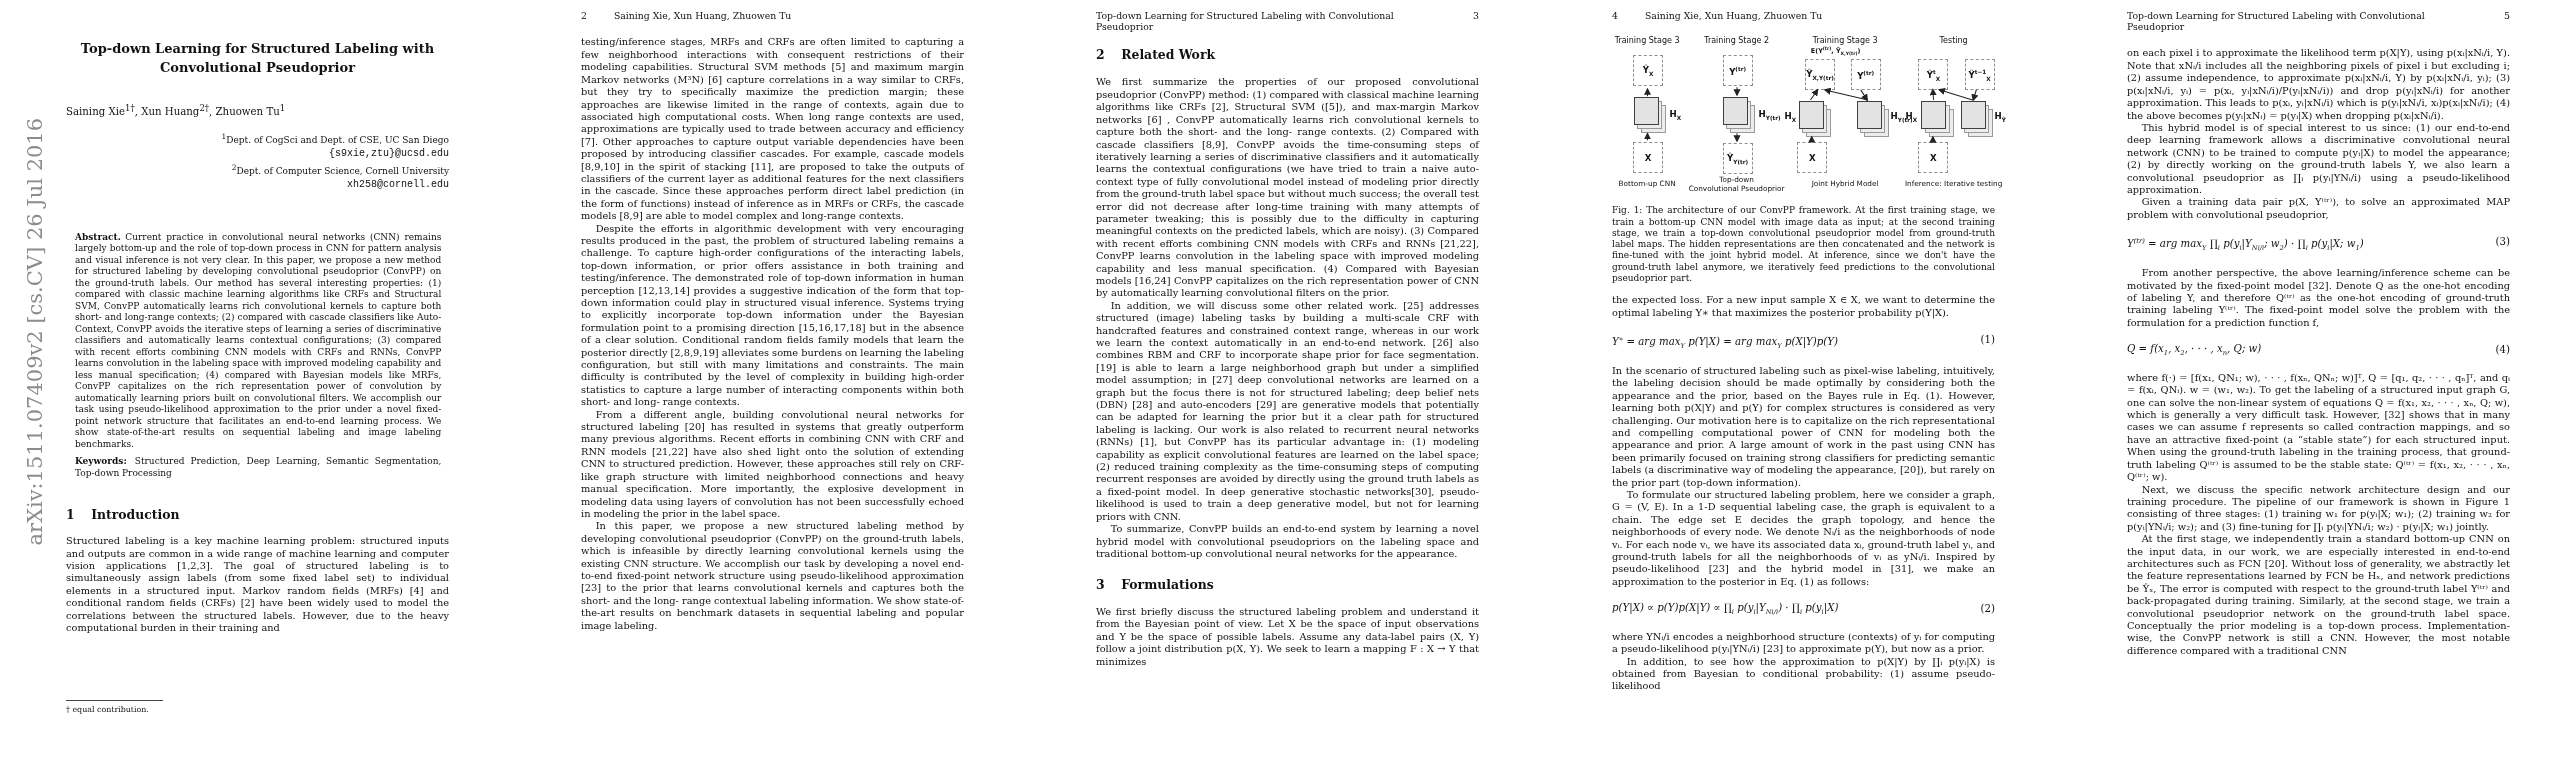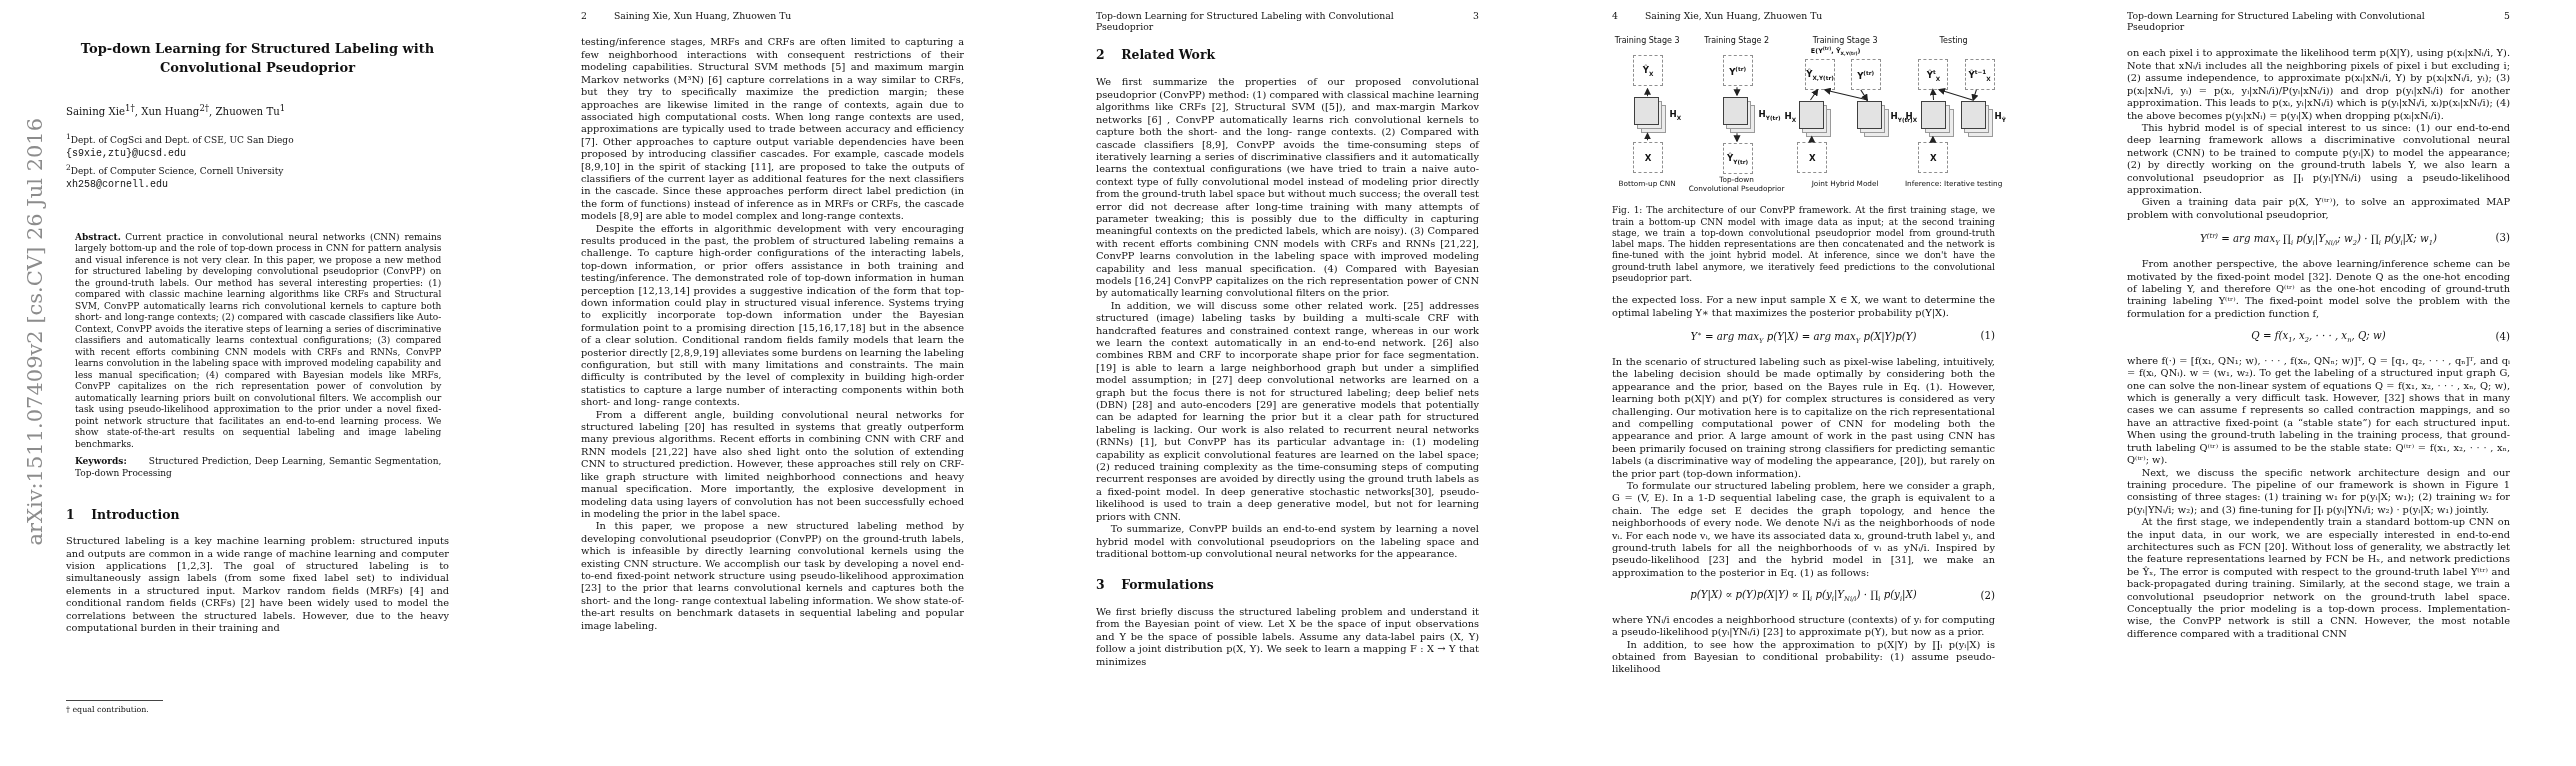--- a/index.html
+++ b/index.html
@@ -18,32 +18,32 @@
   .jp{margin:0;font-size:9.8px;line-height:12.4px;text-align:justify;text-indent:1.5em;}
   .ni{text-indent:0;}
   .sechead{font-weight:bold;font-size:12.4px;margin:16.6px 0 14px 0;}
   .sechead .secnum{margin-right:16.6px;}
 
   
   .banner{position:absolute;left:-252px;top:319px;width:575px;height:25.5px;
           transform:rotate(-90deg);color:#8c8c8c;font-size:21px;text-align:center;white-space:nowrap;}
   .ptitle{margin-top:29px;font-size:13px;line-height:19px;font-weight:bold;text-align:center;}
   .authors{margin-top:25.5px;font-size:10.2px;text-align:left;}
-  .affil{margin-top:12.8px;font-size:9px;line-height:13.4px;text-align:left;}
+  .affil{margin-top:12.8px;font-size:9px;line-height:13.4px;text-align:right;}
   .affil .mono{font-family:Liberation Mono, monospace;font-size:10px;}
   .abstract{margin:40px 7.7px 0 9px;font-size:9px;line-height:11.5px;text-align:justify;}
   .abstract b{margin-right:4.5px;}
   .keywords{margin:6.4px 7.7px 0 9px;font-size:9px;line-height:11.5px;text-align:justify;}
-  .keywords b{margin-right:22px;}
+  .keywords b{margin-right:8px;}
   .sec1{margin:28px 0 12.8px 0;}
   .footnote{position:absolute;left:66px;top:700px;width:383px;font-size:7.9px;}
   .footnote .rule{width:97px;border-top:0.6px solid #444;margin-bottom:3.8px;}
 
   
-  .eqrow{position:relative;margin:9.6px 0 9px 0;text-align:center;font-size:10.2px;line-height:11px;}
+  .eqrow{position:relative;margin:9.6px 0 9px 0;text-align:left;font-size:10.2px;line-height:20px;}
   .eqbody{font-style:italic;}
   .eqbody sub,.eqbody sup{font-size:6.7px;font-style:italic;}
   .eqnum{position:absolute;right:0;top:1.3px;font-style:normal;}
 
   
   .figrow{display:flex;justify-content:space-between;width:396px;margin:2.6px 0 5.1px -6.4px;height:160px;}
   .fcell{position:relative;height:160px;}
   .ftitle{position:absolute;top:0;left:0;right:0;text-align:center;
           font-family:"DejaVu Sans", sans-serif;font-size:8px;}
   .fcap{position:absolute;left:-7.7px;right:-7.7px;text-align:center;

